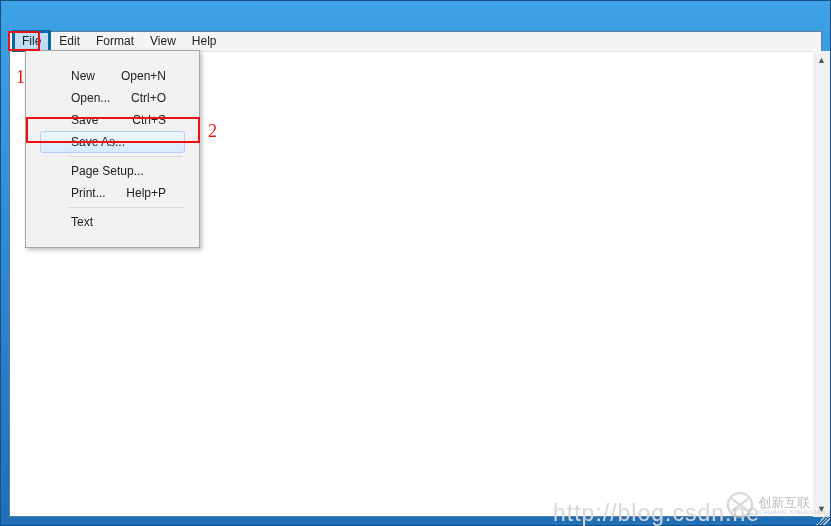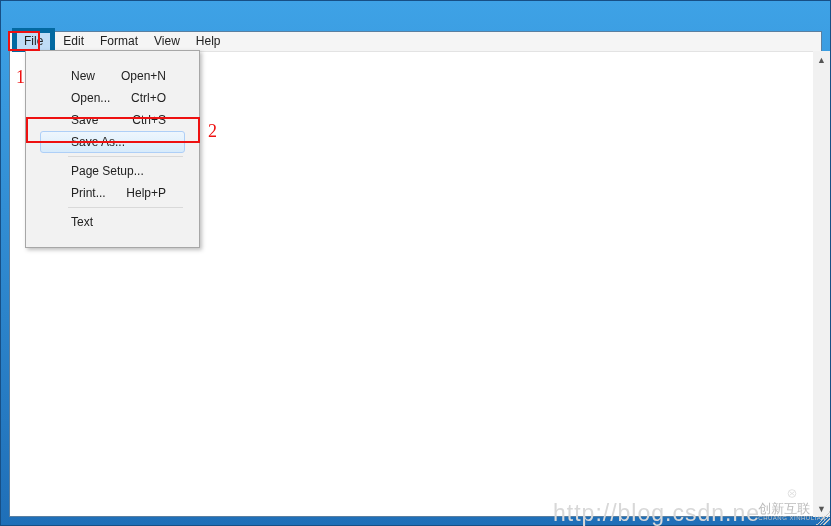--- a/index.html
+++ b/index.html
@@ -40,21 +40,21 @@
     position: absolute; left: 8px; right: 8px; top: 30px; bottom: 8px;
     background: #fff; border: 1px solid #5a7fa0;
     display: flex; flex-direction: column;
   }
 
   .menubar {
     height: 20px; background: #f5f5f5; display: flex; align-items: center;
     font-size: 12px; color: #222; padding-left: 2px; border-bottom: 1px solid #e3e3e3;
   }
   .menuitem { padding: 1px 8px; line-height: 17px; }
-  .menuitem.active { background:#bfdcf6; border:5px solid #0369a1; padding:0 7px; }
+  .menuitem.active { background:#bfdcf6; border:3px solid #0369a1; padding:0 7px; }
 
   .textarea {
     flex: 1; background: #fff; position: relative; overflow: hidden;
   }
 
   .dropdown {
     position: absolute; left: 24px; top: 49px; width: 175px;
     background: #f2f2f2; border: 1px solid #a7a7a7; box-shadow: 2px 2px 4px rgba(0,0,0,0.25);
     padding: 14px; z-index: 5;
   }
@@ -95,21 +95,21 @@
   }
   .sb-up{top:0;} .sb-dn{bottom:0;}
 
   .watermark-url {
     position:absolute; right:70px; bottom:-2px; font-size:23px;
     color:#d8d8d8; font-family: Arial, sans-serif; letter-spacing:1px;
     pointer-events:none;
   }
   .watermark-logo {
     position:absolute; right:4px; bottom:4px; height:32px; display:flex; align-items:center;
-    color:#bbb; font-size:14px; pointer-events:none; gap:4px;flex-direction:column;
+    color:#bbb; font-size:14px; pointer-events:none; gap:4px;
   }
   .watermark-logo svg { opacity:0.55; }
   .wm-text { font-size:13px; color:#bcbcbc; line-height:1; }
   .wm-sub { font-size:6px; color:#c8c8c8; letter-spacing:0.5px; }
 
   .resize-grip {
     position:absolute; right:0; bottom:0; width:14px; height:14px;
     background:
       linear-gradient(135deg, transparent 50%, #c8c8c8 50%, #c8c8c8 55%, transparent 55%,
                       transparent 62%, #c8c8c8 62%, #c8c8c8 67%, transparent 67%,

